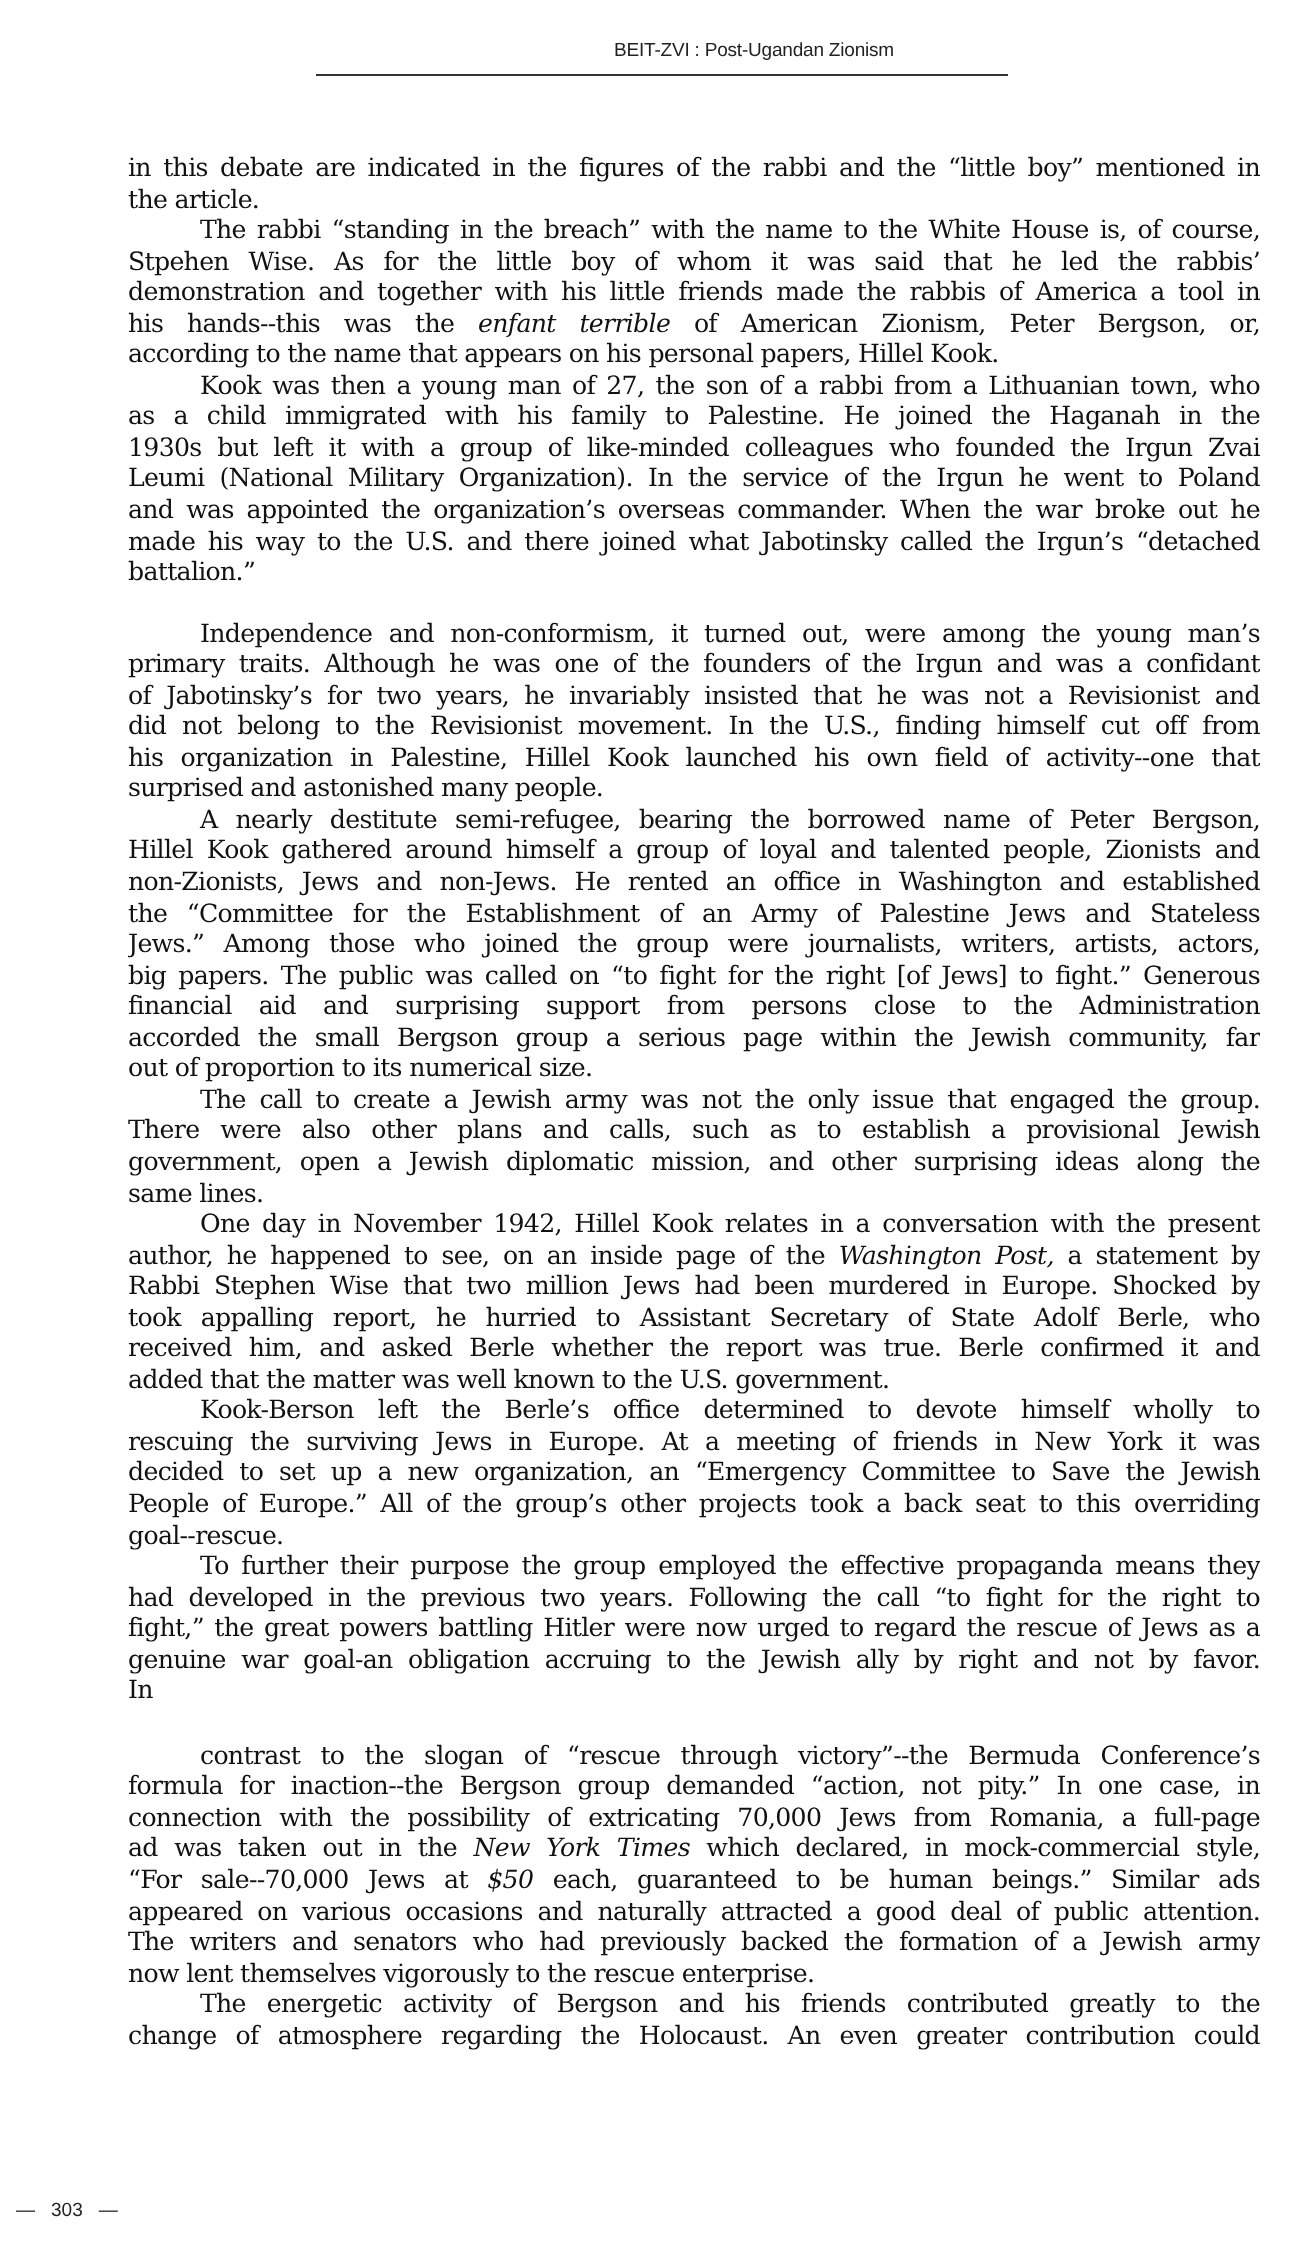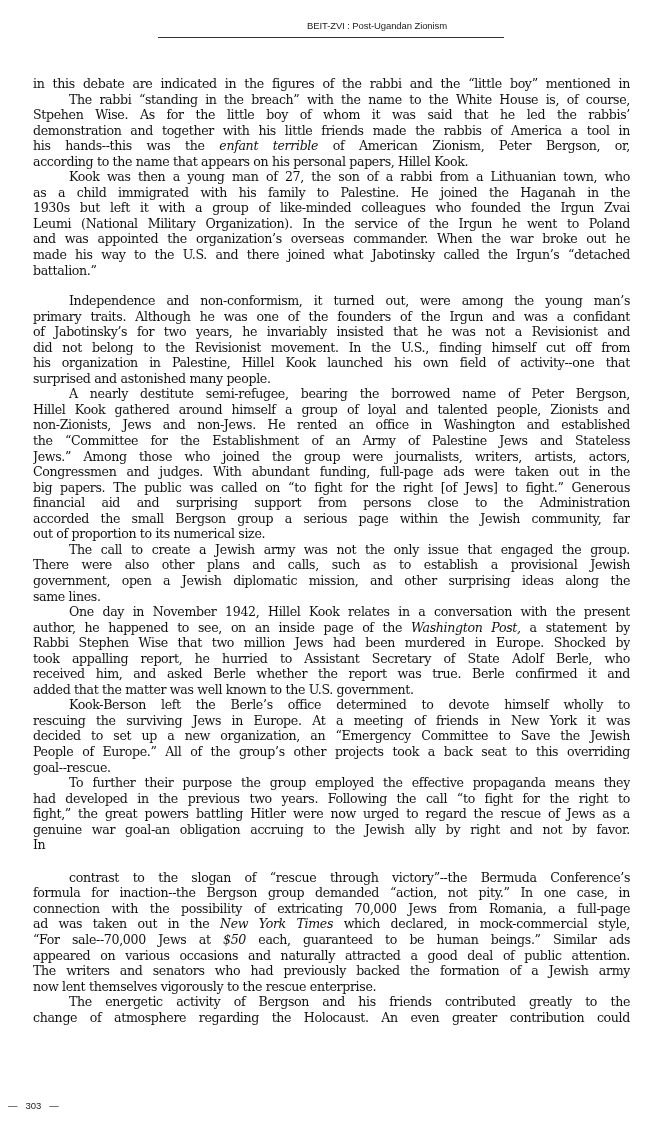--- a/index.html
+++ b/index.html
@@ -45,20 +45,21 @@
       letter-spacing: -0.35px;
       word-spacing: 0px;
     }
     .line {
       display: block;
       height: 15.55px;
       white-space: nowrap;
       text-align: justify;
       text-align-last: justify;
       overflow: hidden;
+      margin-left: 31px;
     }
     .line.last {
       text-align-last: left;
     }
     .line.indent {
       padding-left: 36px;
     }
     .gap {
       display: block;
       height: 15px;
@@ -89,20 +90,21 @@
 <body>
 
 <div class="running-header">
   <span>BEIT-ZVI : Post-Ugandan Zionism</span>
 </div>
 <div class="header-rule"></div>
 
 <div class="body-text">
 
   <span class="line">in this debate are indicated in the figures of the rabbi and the “little boy” mentioned in</span>
+  <span class="line last">the article.</span>
 
   <span class="line indent">The rabbi “standing in the breach” with the name to the White House is, of course,</span>
   <span class="line">Stpehen Wise. As for the little boy of whom it was said that he led the rabbis’</span>
   <span class="line">demonstration and together with his little friends made the rabbis of America a tool in</span>
   <span class="line"><span>his hands--this was the</span> <em>enfant terrible</em> <span>of American Zionism, Peter Bergson, or,</span></span>
   <span class="line last">according to the name that appears on his personal papers, Hillel Kook.</span>
 
   <span class="line indent">Kook was then a young man of 27, the son of a rabbi from a Lithuanian town, who</span>
   <span class="line">as a child immigrated with his family to Palestine. He joined the Haganah in the</span>
   <span class="line">1930s but left it with a group of like-minded colleagues who founded the Irgun Zvai</span>
@@ -118,21 +120,20 @@
   <span class="line">of Jabotinsky’s for two years, he invariably insisted that he was not a Revisionist and</span>
   <span class="line">did not belong to the Revisionist movement. In the U.S., finding himself cut off from</span>
   <span class="line">his organization in Palestine, Hillel Kook launched his own field of activity--one that</span>
   <span class="line last">surprised and astonished many people.</span>
 
   <span class="line indent">A nearly destitute semi-refugee, bearing the borrowed name of Peter Bergson,</span>
   <span class="line">Hillel Kook gathered around himself a group of loyal and talented people, Zionists and</span>
   <span class="line">non-Zionists, Jews and non-Jews. He rented an office in Washington and established</span>
   <span class="line">the “Committee for the Establishment of an Army of Palestine Jews and Stateless</span>
   <span class="line">Jews.” Among those who joined the group were journalists, writers, artists, actors,</span>
-  <span class="line">Congressmen and judges. With abundant funding, full-page ads were taken out in the</span>
   <span class="line">big papers. The public was called on “to fight for the right [of Jews] to fight.” Generous</span>
   <span class="line">financial aid and surprising support from persons close to the Administration</span>
   <span class="line">accorded the small Bergson group a serious page within the Jewish community, far</span>
   <span class="line last">out of proportion to its numerical size.</span>
 
   <span class="line indent">The call to create a Jewish army was not the only issue that engaged the group.</span>
   <span class="line">There were also other plans and calls, such as to establish a provisional Jewish</span>
   <span class="line">government, open a Jewish diplomatic mission, and other surprising ideas along the</span>
   <span class="line last">same lines.</span>
 

